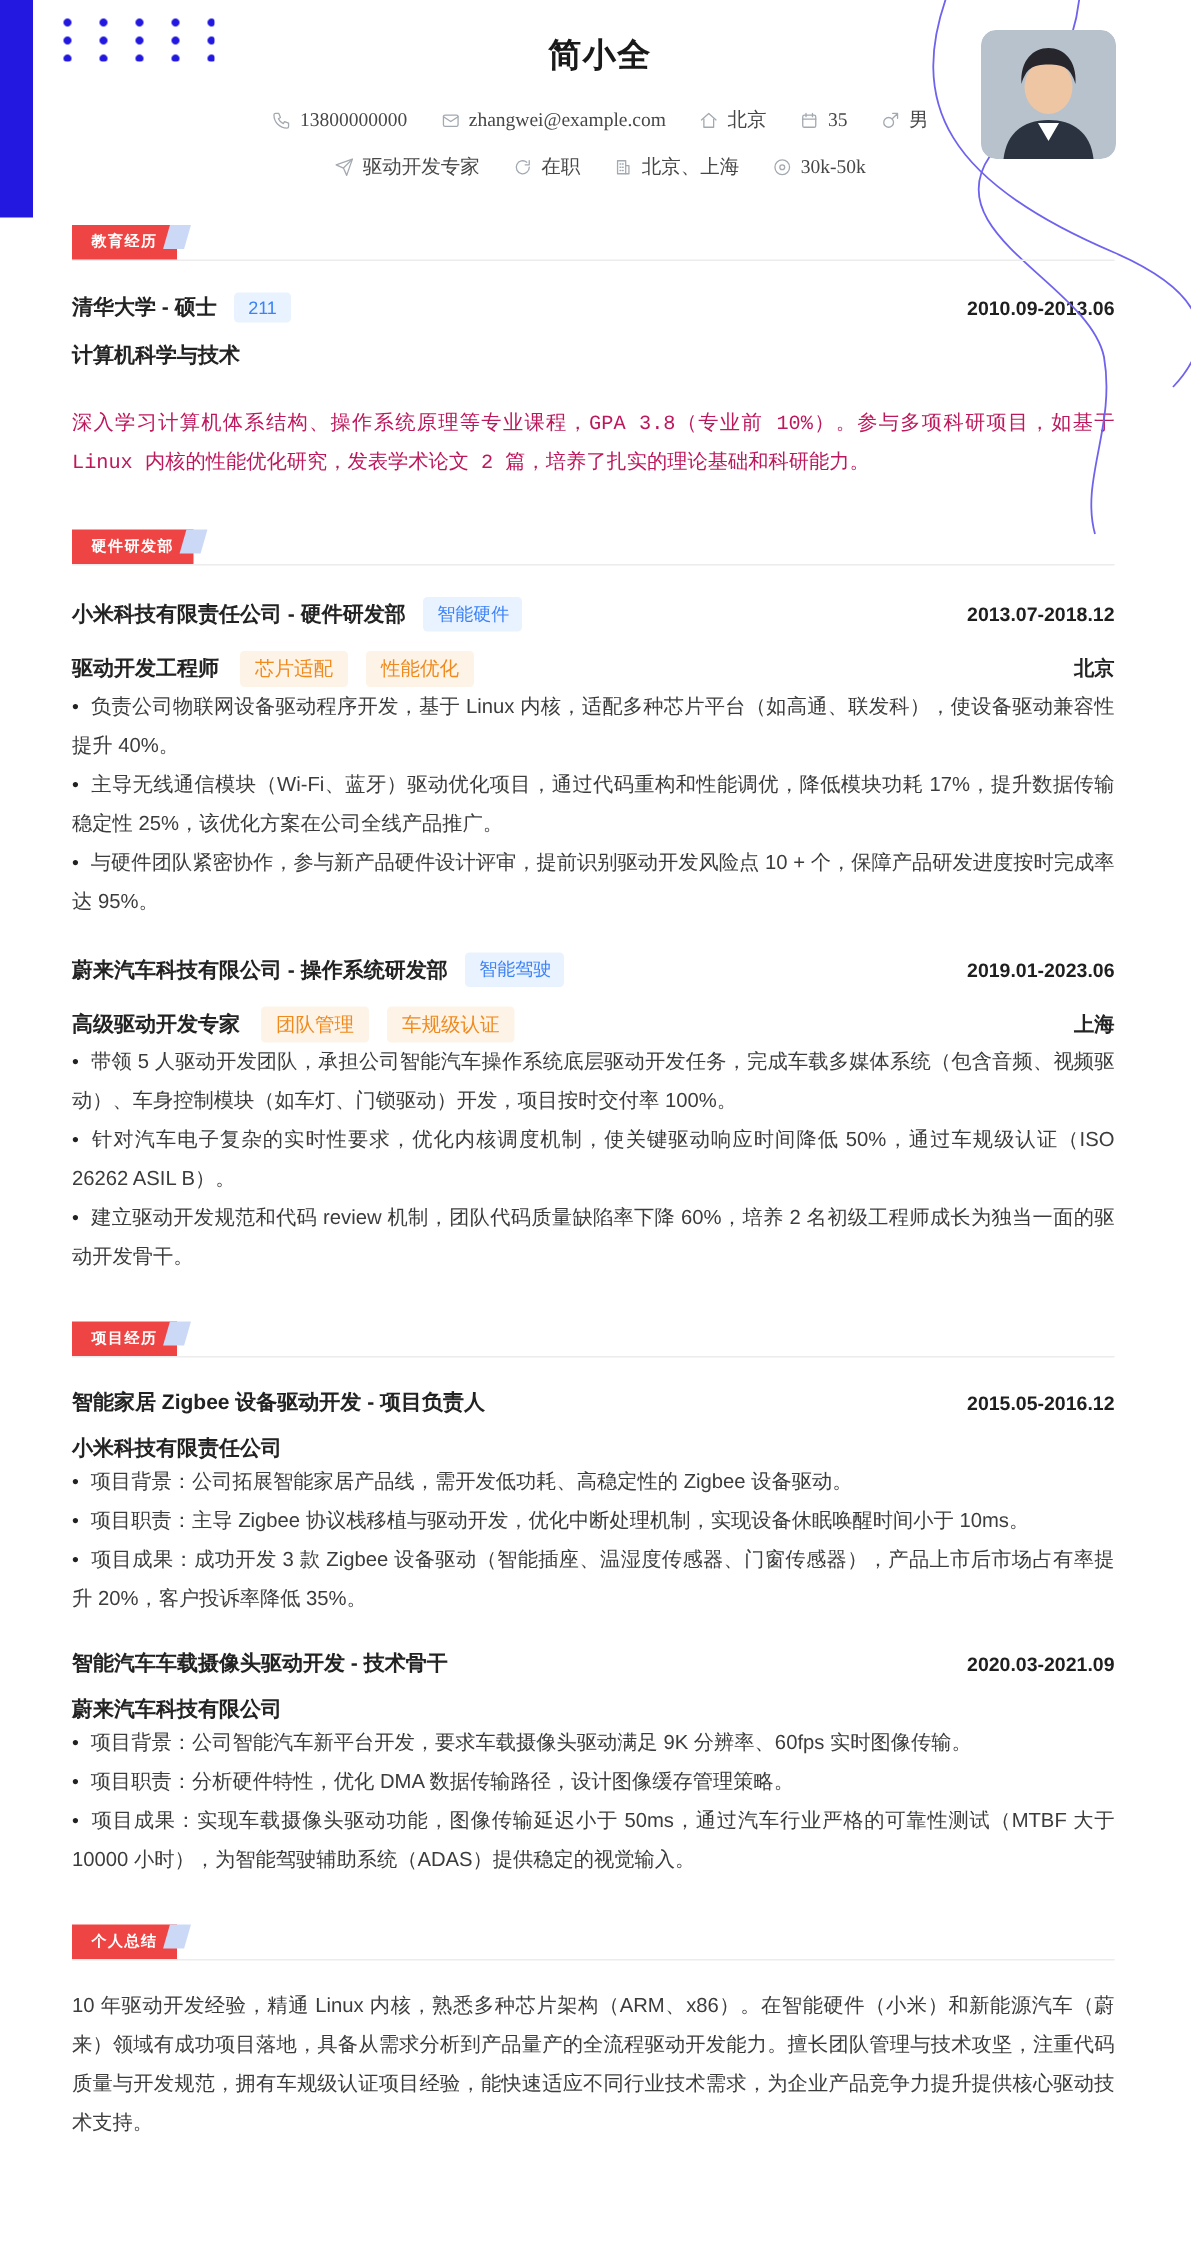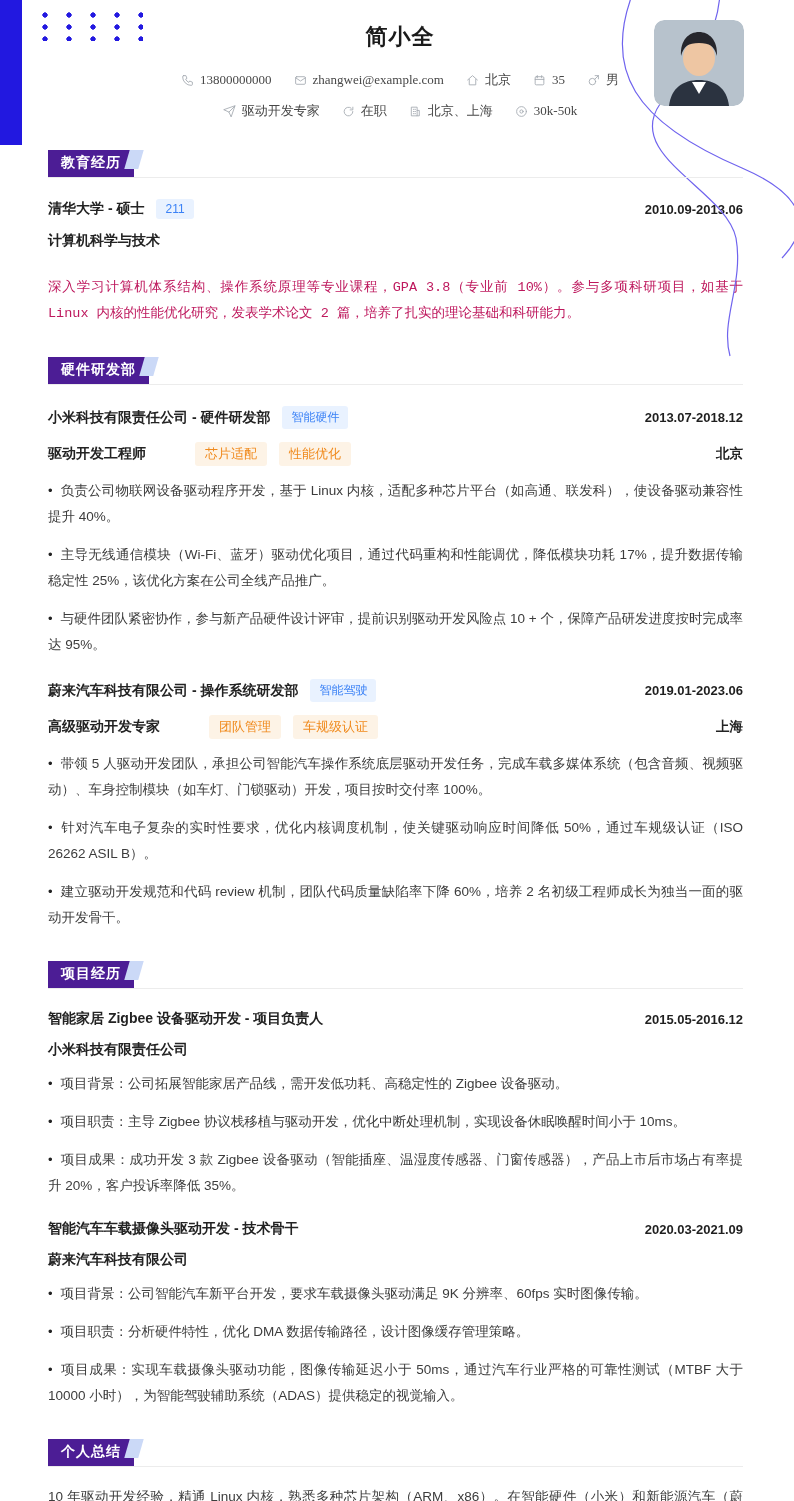--- a/index.html
+++ b/index.html
@@ -19,36 +19,36 @@
   .hd { position:relative; padding:16px 42px 0 48px; }
   .hd h1 { text-align:center; font-size:22px; font-weight:700; color:#1a1a1a; letter-spacing:1px; margin-top:6px; }
   .contact-row { display:flex; justify-content:center; align-items:center; gap:22px; margin-top:19px; font-size:13px; color:#474747; }
   .contact-row .ci { display:flex; align-items:center; gap:6px; white-space:nowrap;font-family:Liberation Serif, serif; }
   .contact-row svg { width:13px; height:13px; stroke:#A3A9B0; fill:none; stroke-width:1.6; stroke-linecap:round; stroke-linejoin:round; }
   .avatar { position:absolute; right:50px; top:20px; width:90px; height:86px; border-radius:10px; overflow:hidden; }
 
   
   .content { padding:0 51px 40px 48px; }
   .sec-head { position:relative; display:flex; border-bottom:1px solid #ececec; margin-top:30px; }
-  .sec-badge { position:relative; background:#4c1d95; color:#fff; font-size:14px; font-weight:700; padding:4px 13px 5px; letter-spacing:1px; z-index:1; }
+  .sec-badge { position:relative; background:#ef4444; color:#fff; font-size:10px; font-weight:700; padding:4px 13px 5px; letter-spacing:1px; z-index:1; }
   .sec-badge::after { content:""; position:absolute; top:0; right:-7px; width:14px; height:70%;
     background:#CBD9F7; transform:skewX(-16deg); z-index:-1; }
 
   .row1 { display:flex; justify-content:space-between; align-items:center; margin-top:21px; }
   .row1 .lt { display:flex; align-items:center; gap:12px; }
   .etitle { font-size:14px; font-weight:700; color:#232323; }
   .edate { font-size:13px; font-weight:700; color:#1f1f1f; }
   .row2 { display:flex; justify-content:space-between; align-items:center; margin-top:13px; }
   .eloc { font-size:13.5px; font-weight:700; color:#232323; }
   .tag-blue { background:#E9F2FF; color:#3B82F6; font-size:12px; padding:3px 9px; border-radius:3px; }
   .tag-orange { background:#FDF3E6; color:#F08A1D; font-size:13px; padding:3px 10px; border-radius:3px; }
-  .tags { display:flex; gap:12px;margin-left:35px; }
+  .tags { display:flex; gap:12px; }
 
   .para { font-size:13.5px; line-height:26px; color:#be185d; margin-top:25px; text-align:justify;font-family:Liberation Mono, monospace; }
-  .bullet { font-size:13.5px; line-height:26px; color:#3c3c3c; margin-top:12px; text-align:justify; }
+  .bullet { font-size:13.5px; line-height:26px; color:#3c3c3c; margin-top:0; text-align:justify; }
   .bullet .mk { color:#222; margin-right:8px; font-size:13px; }
 
   
   .summary-text { font-size:13.5px; line-height:26px; margin-top:17px; text-align:justify; }
 </style>
 </head>
 <body>
 
 <div class="page">
 

